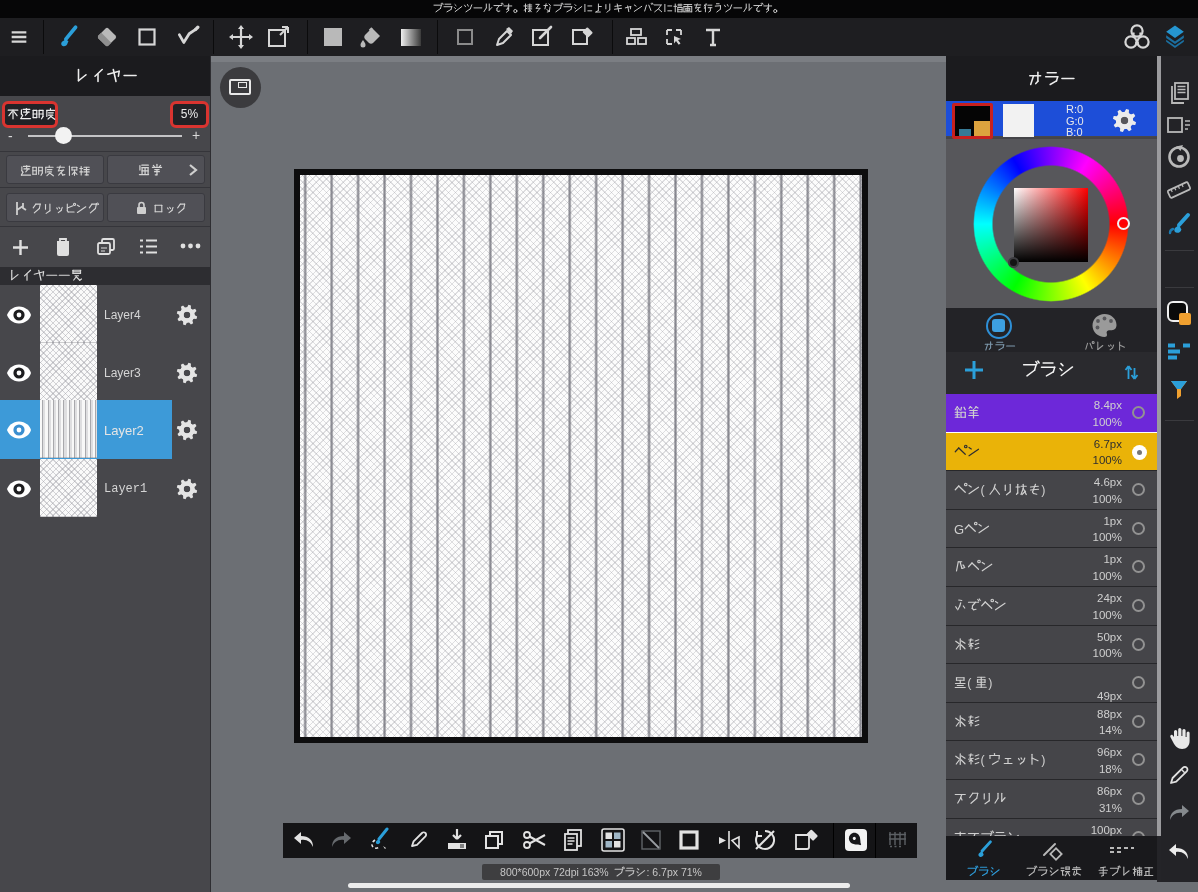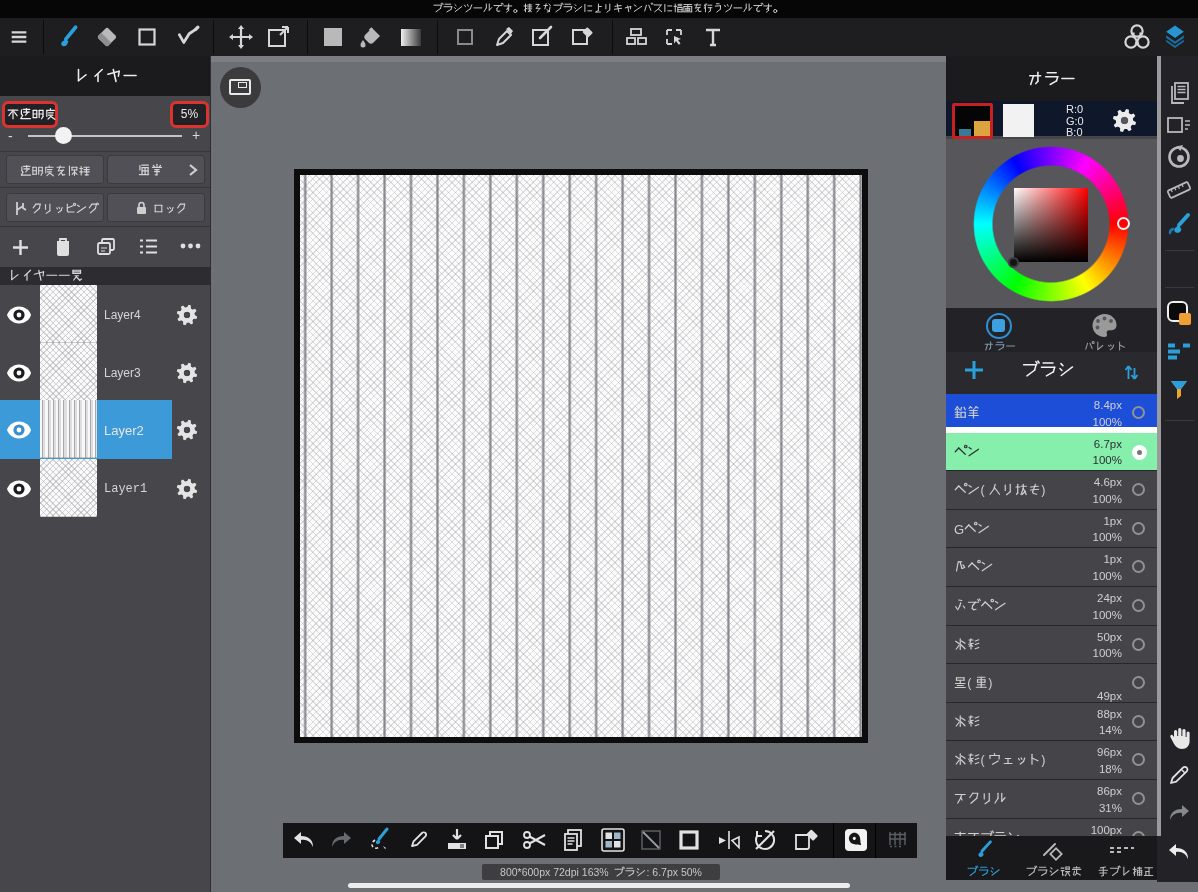--- a/index.html
+++ b/index.html
@@ -424,21 +424,21 @@
             <line x1="12.80" y1="1.20" x2="18.80" y2="1.20"></line>
             <line x1="11.80" y1="3.80" x2="19.80" y2="3.80"></line>
             <line x1="19.80" y1="3.80" x2="19.00" y2="6.60"></line>
             <line x1="19.00" y1="6.60" x2="14.80" y2="9.00"></line>
           </g>
           <g stroke="#c2c2c2" stroke-width="1.05" stroke-linecap="round" fill="none">
             <line x1="23.60" y1="1.60" x2="24.80" y2="2.80"></line>
             <line x1="23.00" y1="4.60" x2="24.20" y2="5.80"></line>
             <line x1="23.80" y1="8.80" x2="30.60" y2="3.60"></line>
           </g>
-        </svg></span><span style="vertical-align:top">: 6.7px 50%</span></div>
+        </svg></span><span style="vertical-align:top">: 6.7px 71%</span></div>
     <div style="position:absolute;left:137px;top:827px;width:502px;height:5px;background:#ececec;border-radius:3px;"></div>
   </div>
 <div style="position:absolute;left:0;top:56px;width:211px;height:836px;background:#47474b;overflow:hidden;border-right:1px solid #2e2e32;">
     <div style="position:absolute;left:0;top:0;width:211px;height:40px;background:#1b1b1e;text-align:center;">
       <div style="position:absolute;left:74px;top:12px;"><svg width="65" height="17" viewBox="0 0.00 65 17" style="overflow:visible;vertical-align:top">
           <g stroke="#ececec" stroke-width="1.57" stroke-linecap="round" fill="none">
             <line x1="4.50" y1="1.50" x2="4.50" y2="12.75"></line>
             <line x1="4.50" y1="12.75" x2="12.00" y2="6.75"></line>
           </g>
           <g stroke="#ececec" stroke-width="1.57" stroke-linecap="round" fill="none">
@@ -789,21 +789,21 @@
             <line x1="19.20" y1="1.80" x2="28.20" y2="1.80"></line>
             <line x1="17.70" y1="5.70" x2="29.70" y2="5.70"></line>
             <line x1="29.70" y1="5.70" x2="28.50" y2="9.90"></line>
             <line x1="28.50" y1="9.90" x2="22.20" y2="13.50"></line>
           </g>
           <g stroke="#ececec" stroke-width="1.57" stroke-linecap="round" fill="none">
             <line x1="33.90" y1="7.50" x2="45.90" y2="7.50"></line>
           </g>
         </svg></div>
     </div>
-    <div style="position:absolute;left:0;top:45px;width:211px;height:36px;background:#0f172a;border-bottom:1px solid #48484c;">
+    <div style="position:absolute;left:0;top:45px;width:211px;height:36px;background:#1d4ed8;border-bottom:1px solid #48484c;">
       <div style="position:absolute;left:6px;top:2px;width:41px;height:36px;border:3px solid #c8201e;border-radius:2px;background:#050505;overflow:hidden;">
         <div style="position:absolute;left:4px;top:23px;width:12px;height:7px;background:#367a96;"></div>
         <div style="position:absolute;left:19px;top:15px;width:16px;height:15px;background:#dca33e;"></div>
         <div style="position:absolute;left:0;top:0;width:19px;height:23px;background:#050505;"></div>
       </div>
       <div style="position:absolute;left:57px;top:3px;width:31px;height:33px;background:#f2f2f2;"></div>
       <div style="position:absolute;left:120px;top:3px;color:#e8e8e8;font-size:11px;line-height:11.5px;">R:0<br>G:0<br>B:0</div>
       <svg style="position:absolute;left:166px;top:7px" width="25" height="25" viewBox="0 0 24 24">
         <path fill="#ececec" d="M20.20,12.00 L23.09,13.58 L22.35,16.29 L19.06,16.17 L17.80,17.80 L18.72,20.96 L16.29,22.35 L14.04,19.94 L12.00,20.20 L10.42,23.09 L7.71,22.35 L7.83,19.06 L6.20,17.80 L3.04,18.72 L1.65,16.29 L4.06,14.04 L3.80,12.00 L0.91,10.42 L1.65,7.71 L4.94,7.83 L6.20,6.20 L5.28,3.04 L7.71,1.65 L9.96,4.06 L12.00,3.80 L13.58,0.91 L16.29,1.65 L16.17,4.94 L17.80,6.20 L20.96,5.28 L22.35,7.71 L19.94,9.96 Z"></path>
         <circle cx="12" cy="12" r="8.2" fill="#ececec"></circle>
@@ -890,21 +890,21 @@
             <line x1="37.95" y1="7.59" x2="39.93" y2="9.57"></line>
             <line x1="39.27" y1="14.52" x2="50.49" y2="5.94"></line>
           </g>
         </svg></div>
       <svg style="position:absolute;left:178px;top:10px" width="15" height="20" viewBox="0 0 15 20">
         <path d="M4.5 17V4M4.5 4L1.5 8M4.5 4l3 4" stroke="#2b9fd9" stroke-width="1.8"></path>
         <path d="M10.5 6v11m0 0l-3-4m3 4l3-4" stroke="#2b9fd9" stroke-width="1.8"></path>
       </svg>
     </div>
     <div style="position:absolute;left:0;top:338px;width:211px;height:442px;overflow:hidden;">
-      <div style="position:absolute;left:0;top:0.0px;width:211px;height:38.6px;background:#1d4ed8;border-bottom:6px solid #ffffff;overflow:hidden;">
+      <div style="position:absolute;left:0;top:0.0px;width:211px;height:38.6px;background:#6d28d9;border-bottom:1px solid #ffffff;overflow:hidden;">
         <div style="position:absolute;left:8px;top:12px;height:14px;white-space:nowrap;"><span style="display:inline-block"><svg width="26" height="14" viewBox="0 0.00 26 14" style="overflow:visible;vertical-align:top">
               <g stroke="#cfcfcf" stroke-width="1.20" stroke-linecap="round" fill="none">
                 <line x1="3.25" y1="0.75" x2="1.25" y2="3.75"></line>
                 <line x1="3.25" y1="0.75" x2="5.50" y2="3.75"></line>
                 <line x1="3.25" y1="3.25" x2="3.25" y2="11.25"></line>
                 <line x1="1.25" y1="6.25" x2="5.50" y2="6.25"></line>
                 <line x1="1.25" y1="8.75" x2="5.50" y2="8.75"></line>
                 <line x1="1.25" y1="11.25" x2="5.50" y2="11.25"></line>
                 <line x1="7.50" y1="1.25" x2="6.75" y2="4.25"></line>
                 <line x1="10.00" y1="1.25" x2="11.25" y2="3.75"></line>
@@ -920,21 +920,21 @@
                 <line x1="22.00" y1="0.75" x2="24.00" y2="2.00"></line>
                 <line x1="19.50" y1="3.50" x2="19.50" y2="12.00"></line>
                 <line x1="15.75" y1="4.50" x2="23.25" y2="4.50"></line>
                 <line x1="15.75" y1="7.00" x2="23.25" y2="7.00"></line>
                 <line x1="14.75" y1="9.50" x2="24.25" y2="9.50"></line>
               </g>
             </svg></span></div>
         <div style="position:absolute;left:120px;top:3px;width:56px;text-align:right;font-size:11.5px;color:#cfcfcf;line-height:16.5px;">8.4px<br>100%</div>
         <div style="position:absolute;left:186px;top:12px;width:13px;height:13px;border:2.2px solid #929292;border-radius:50%;"></div>
       </div>
-      <div style="position:absolute;left:0;top:38.6px;width:211px;height:38.6px;background:#86efac;border-bottom:1px solid #27272a;overflow:hidden;">
+      <div style="position:absolute;left:0;top:38.6px;width:211px;height:38.6px;background:#eab308;border-bottom:1px solid #27272a;overflow:hidden;">
         <div style="position:absolute;left:8px;top:12px;height:14px;white-space:nowrap;"><span style="display:inline-block"><svg width="26" height="14" viewBox="0 0.00 26 14" style="overflow:visible;vertical-align:top">
               <g stroke="#2e2e30" stroke-width="1.20" stroke-linecap="round" fill="none">
                 <line x1="1.25" y1="6.75" x2="4.75" y2="3.00"></line>
                 <line x1="4.75" y1="3.00" x2="11.25" y2="9.25"></line>
                 <circle cx="11.75" cy="1.50" r="1.25" fill="none"></circle>
               </g>
               <g stroke="#2e2e30" stroke-width="1.20" stroke-linecap="round" fill="none">
                 <line x1="15.00" y1="2.50" x2="17.25" y2="4.00"></line>
                 <line x1="15.00" y1="10.75" x2="24.50" y2="4.25"></line>
               </g>

